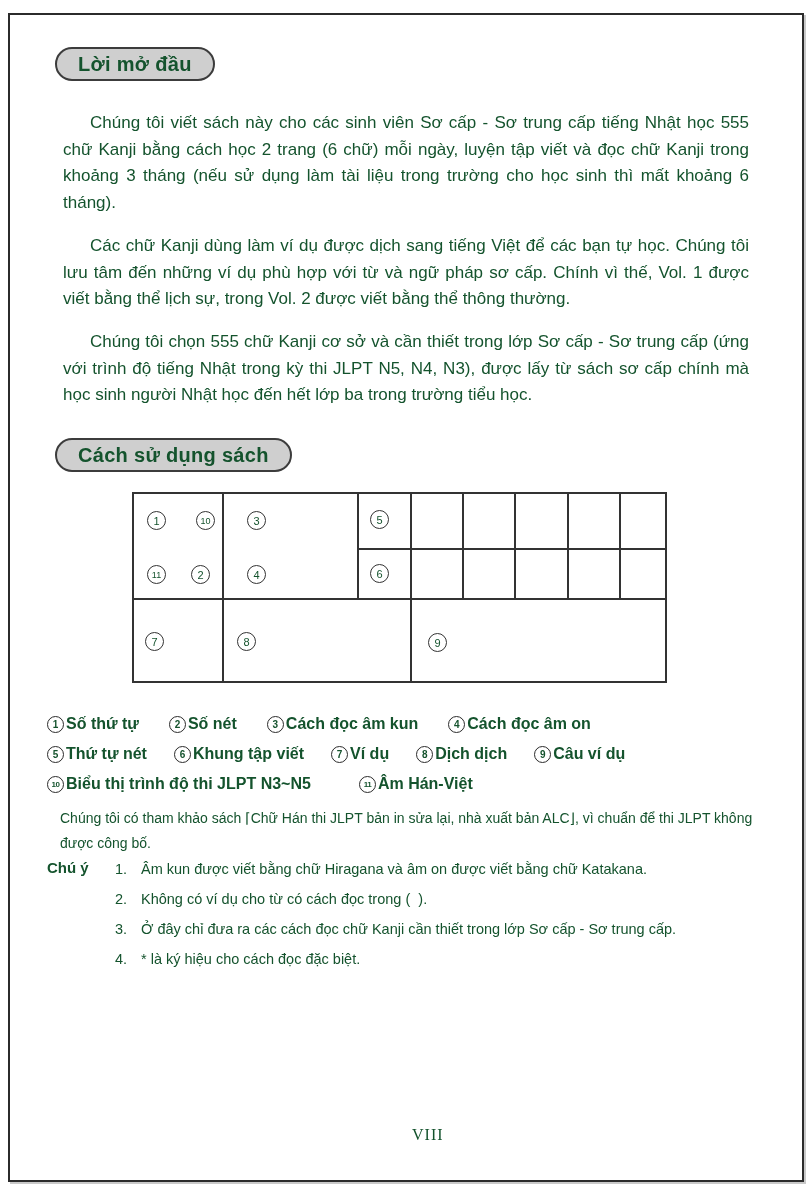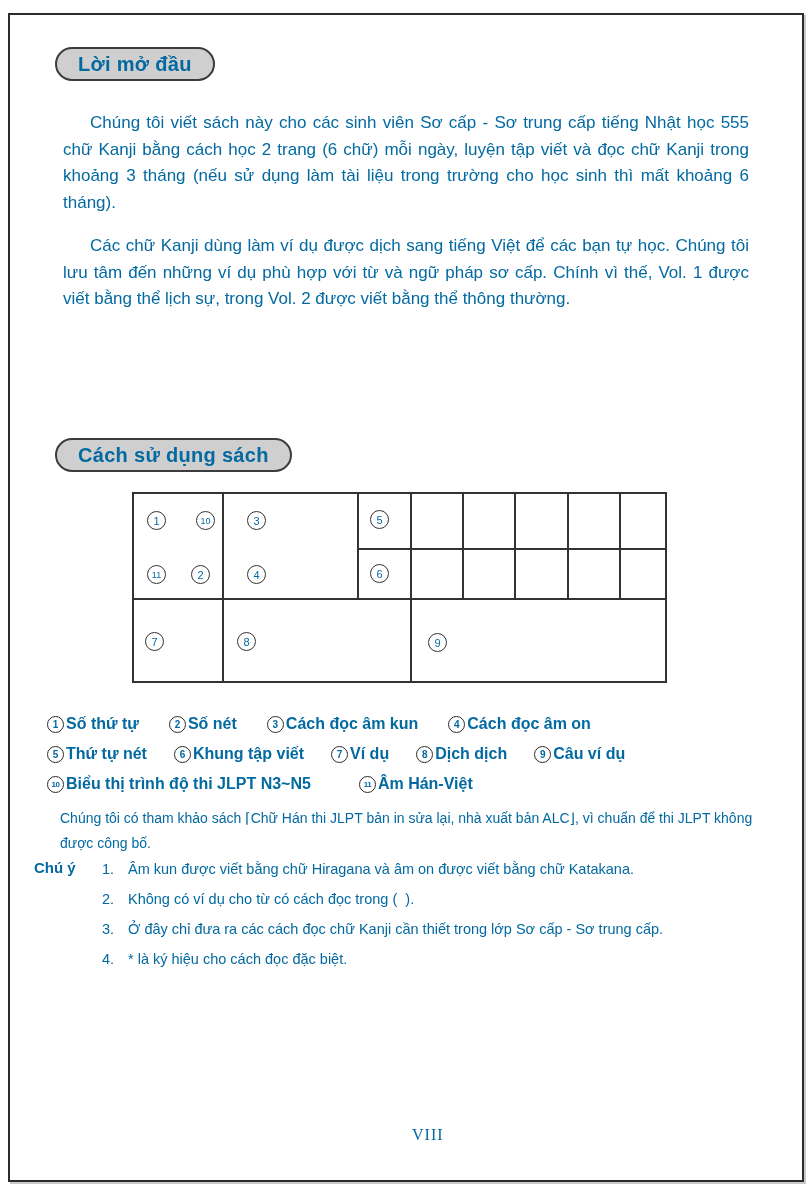--- a/index.html
+++ b/index.html
@@ -1,18 +1,18 @@
 <!DOCTYPE html>
 <html><head>
 <meta charset="utf-8">
 <style>
   html,body { margin:0; padding:0; background:#ededed; }
   .page {
     position:relative; width:810px; height:1200px; background:#ffffff;
-    font-family:"Liberation Sans","DejaVu Sans",sans-serif; color:#0369a1;
+    font-family:"Liberation Sans","DejaVu Sans",sans-serif; color:#14532d;
     overflow:hidden; margin:0 auto;
   }
   .frame {
     position:absolute; left:8px; top:13px; width:796px; height:1169px;
     border:2px solid #2b2b2b; box-sizing:border-box;
     box-shadow:2px 2px 0 #c9c9c9;
   }
   .pill {
     position:absolute; background:#cfcfcf; border:2px solid #3c3c3c;
     border-radius:18px; height:34px; line-height:30px; padding:0 21px;
@@ -50,21 +50,21 @@
   .litem { display:flex; align-items:center; font-size:16px; font-weight:bold; white-space:nowrap; }
   .lnum {
     width:17px; height:17px; border:1.3px solid #2b2b2b; border-radius:50%;
     display:inline-flex; align-items:center; justify-content:center;
     font-size:10px; font-weight:bold; box-sizing:border-box; margin-right:2px; flex:none;
   }
   .lnum.two { font-size:8px; letter-spacing:-0.5px; }
 
   .refnote { position:absolute; left:60px; top:806px; width:704px; font-size:14px; line-height:25px; }
 
-  .notes { position:absolute; left:34px; top:859px; width:718px; font-size:14.5px; }
+  .notes { position:absolute; left:47px; top:859px; width:718px; font-size:14.5px; }
   .notes .chu-y { position:absolute; left:0; top:0; font-weight:bold; font-size:15px; }
   .nrow { margin-left:68px; display:flex; line-height:21px; margin-bottom:9px; }
   .nrow .num { width:26px; flex:none; }
   .nrow .txt { flex:1; white-space:pre-wrap; }
 
   .pagenum {
     position:absolute; left:412px; top:1126px; width:80px; 
     font-family:"Liberation Serif","DejaVu Serif",serif; font-size:16px; letter-spacing:1px;
   }
 </style>
@@ -72,20 +72,21 @@
 <body>
 
 <div class="page">
   <div class="frame"></div>
 
   <div class="pill pill1">Lời mở đầu</div>
 
   <div class="bodytext">
     <p>Chúng tôi viết sách này cho các sinh viên Sơ cấp - Sơ trung cấp tiếng Nhật học 555 chữ Kanji bằng cách học 2 trang (6 chữ) mỗi ngày, luyện tập viết và đọc chữ Kanji trong khoảng 3 tháng (nếu sử dụng làm tài liệu trong trường cho học sinh thì mất khoảng 6 tháng).</p>
     <p>Các chữ Kanji dùng làm ví dụ được dịch sang tiếng Việt để các bạn tự học. Chúng tôi lưu tâm đến những ví dụ phù hợp với từ và ngữ pháp sơ cấp. Chính vì thế, Vol. 1 được viết bằng thể lịch sự, trong Vol. 2 được viết bằng thể thông thường.</p>
+    <p>Chúng tôi chọn 555 chữ Kanji cơ sở và cần thiết trong lớp Sơ cấp - Sơ trung cấp (ứng với trình độ tiếng Nhật trong kỳ thi JLPT N5, N4, N3), được lấy từ sách sơ cấp chính mà học sinh người Nhật học đến hết lớp ba trong trường tiểu học.</p>
   </div>
 
   <div class="pill pill2">Cách sử dụng sách</div>
 
   <div class="diagram">
     <div class="vl full" style="left:88px;"></div>
     <div class="vl toponly" style="left:223px;"></div>
     <div class="vl full" style="left:276px;"></div>
     <div class="vl toponly" style="left:328px;"></div>
     <div class="vl toponly" style="left:380px;"></div>

